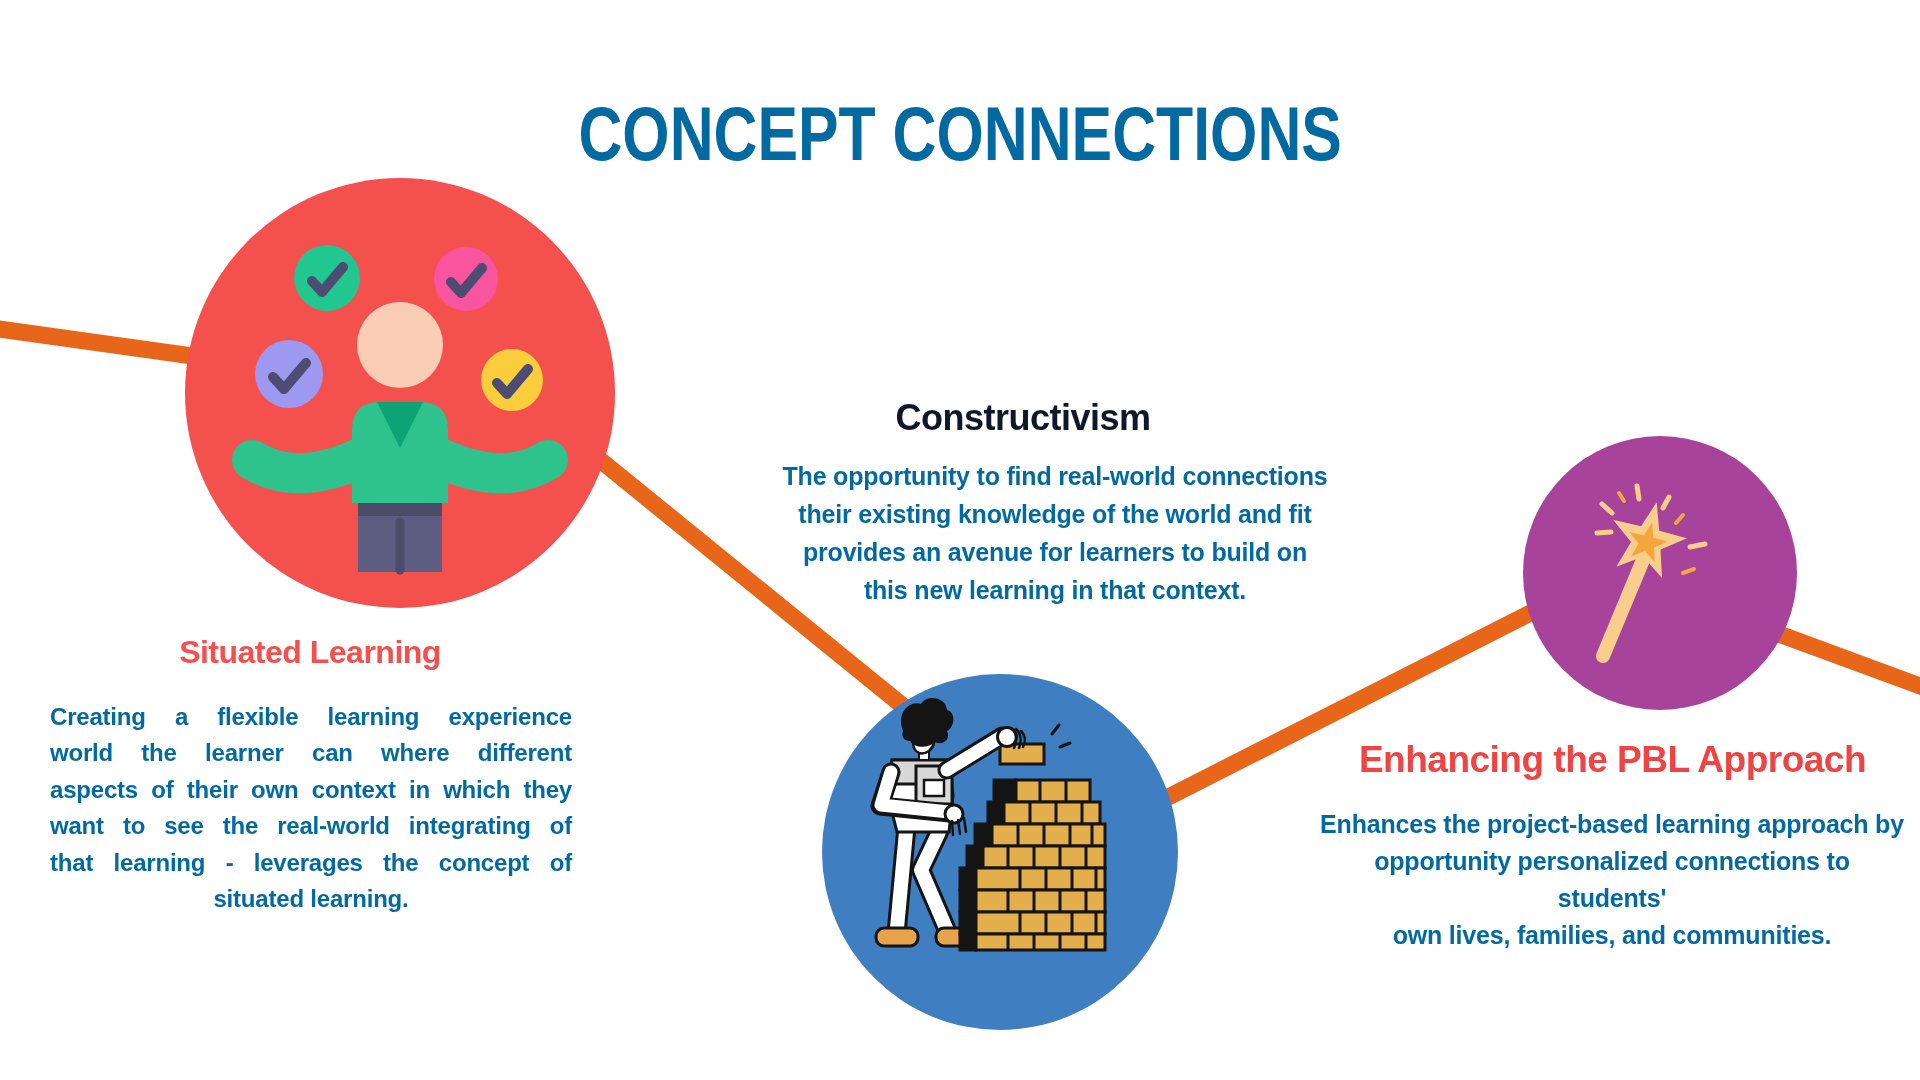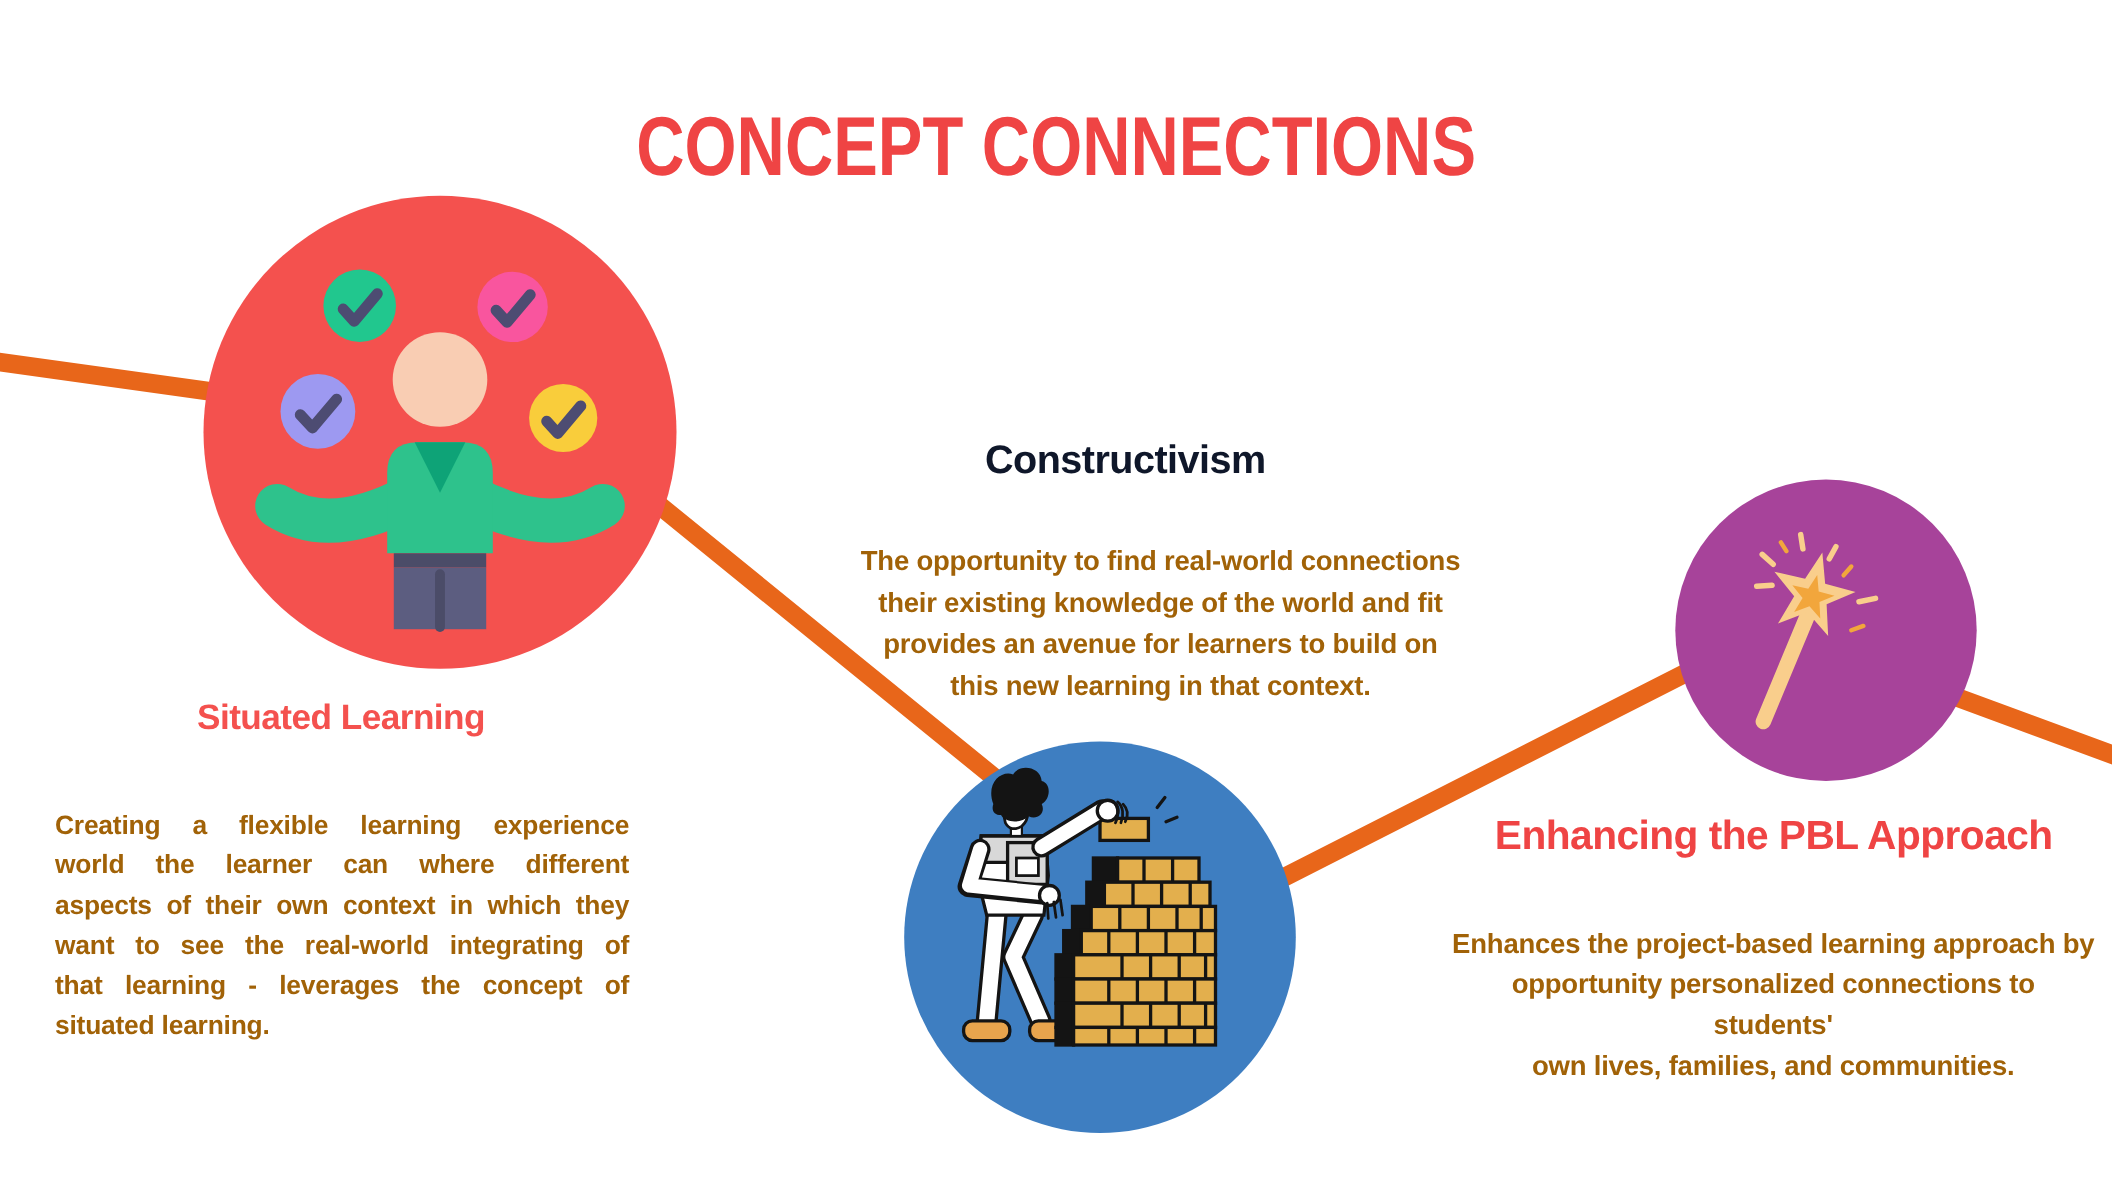--- a/index.html
+++ b/index.html
@@ -3,30 +3,30 @@
 <meta charset="utf-8">
 <style>
   html,body{margin:0;padding:0;background:#ffffff;}
   .canvas{
     position:relative;width:1920px;height:1080px;background:#ffffff;
     overflow:hidden;font-family:"Liberation Sans",sans-serif;
   }
   svg.graphics{position:absolute;left:0;top:0;width:1920px;height:1080px;}
   .title{
     position:absolute;top:90px;left:0;width:1920px;text-align:center;
-    color:#ef4444;font-weight:bold;font-size:76px;white-space:nowrap;
+    color:#0369a1;font-weight:bold;font-size:76px;white-space:nowrap;
   }
   .title .squeeze{display:inline-block;transform:scaleX(0.80);transform-origin:center;}
   .heading{position:absolute;font-weight:bold;text-align:center;letter-spacing:-0.5px;}
   .h-situated{left:48px;top:634px;width:524px;font-size:32px;color:#F4514E;}
   .h-constructivism{left:748px;top:397px;width:550px;font-size:36px;color:#0f172a;}
   .h-pbl{left:1325px;top:739px;width:575px;font-size:37px;color:#ef4444;}
-  .para{position:absolute;color:#a16207;font-weight:bold;letter-spacing:-0.2px;margin-top:34px;}
+  .para{position:absolute;color:#0369a1;font-weight:bold;letter-spacing:-0.2px;}
   .p-situated{left:50px;top:699px;width:522px;font-size:24px;}
-  .p-situated .pline{line-height:36.4px;height:36.4px;}
+  .p-situated .pline{line-height:36.4px;height:36.4px;text-align:center;}
   .p-constructivism{left:772px;top:457px;width:566px;font-size:25px;text-align:center;}
   .p-constructivism .pline{line-height:38px;}
   .p-pbl{left:1318px;top:806px;width:588px;font-size:25px;text-align:center;}
   .p-pbl .pline{line-height:37px;}
   .jline{display:flex;justify-content:space-between;}
 </style>
 </head>
 <body>
 
 <div class="canvas">

